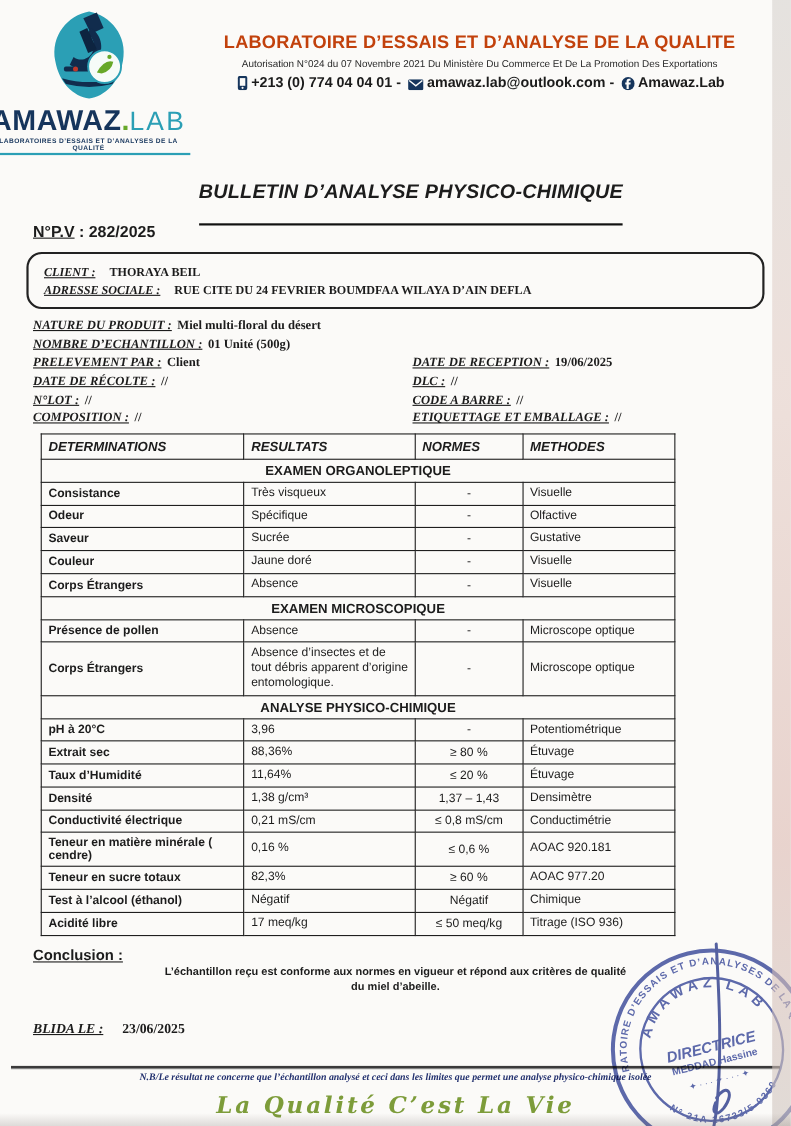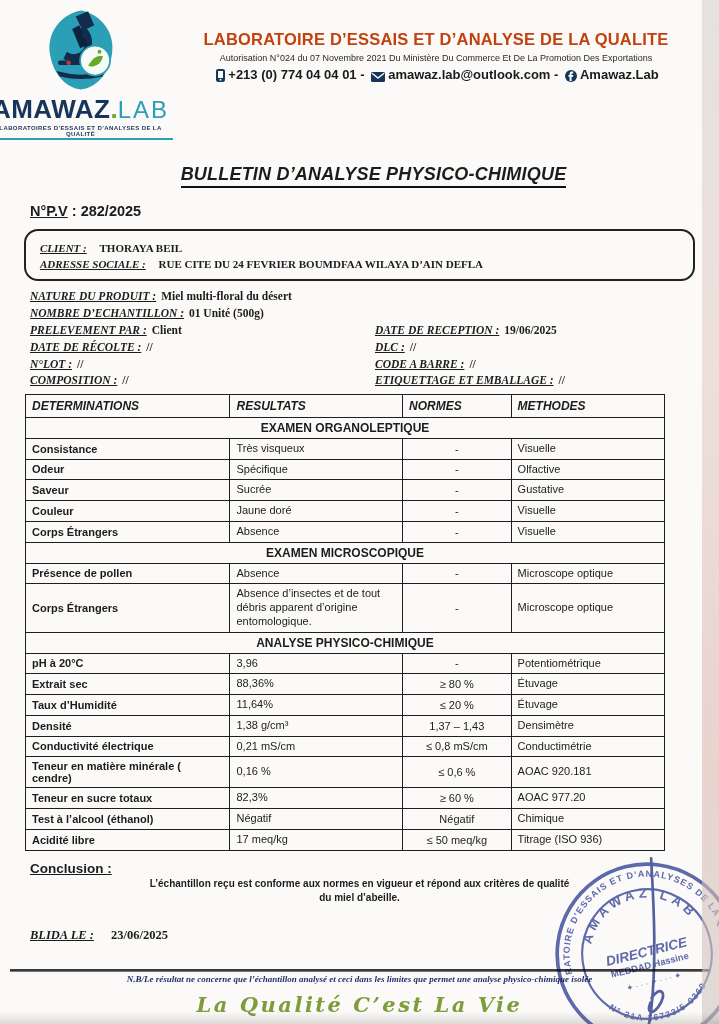--- a/index.html
+++ b/index.html
@@ -29,41 +29,41 @@
   .header-right { position:absolute; left:165px; right:12px; top:30px; text-align:center; }
   .lab-title { font-size:16.5px; font-weight:bold; color:#c2410c; letter-spacing:.2px; }
   .auth-line { font-size:9px; color:#2a2a2a; margin-top:4px; }
   .contact1 { margin-top:14px; font-size:10.5px; font-weight:bold; color:#1b1b1b; }
   .contact2 { margin-top:4px; font-size:13px; font-weight:bold; color:#1b1b1b; }
   .cicon { display:inline-block; vertical-align:-3px; margin:0 3px; }
 
   
   .doc-title { text-align:center; margin-top:16px; }
   .doc-title span { font-size:18px; font-weight:bold; font-style:italic;
-    border-bottom:2.5px solid #111; padding-bottom:2px; letter-spacing:.2px;margin-left:28px; }
+    border-bottom:2.5px solid #111; padding-bottom:19px; letter-spacing:.2px;margin-left:28px; }
   .pv-line { margin:18px 0 0 30px; font-size:14.5px; font-weight:bold; }
   .pv-label { text-decoration:underline; }
 
   
   .client-box { margin:10px 24px 0 24px; border:2.5px solid #222; border-radius:14px;
     padding:7px 14px 9px 14px; font-family:"Liberation Serif", serif; }
   .client-box .row { margin-top:4px; font-size:11px; }
   .box-label { font-weight:bold; font-style:italic; text-decoration:underline; }
   .box-value { font-weight:bold; padding-left:10px; }
 
   
   .sample-info { margin:8px 28px 0 30px; font-family:"Liberation Serif", serif; }
   .info-line { display:flex; margin-bottom:2.5px; font-size:11.5px; line-height:1.25; }
   .info-left { width:345px; flex:0 0 345px; }
   .info-right { flex:1; }
   .f-label { font-weight:bold; font-style:italic; text-decoration:underline; }
   .f-value { font-weight:bold; padding-left:5px; }
 
   
-  table.analysis { border-collapse:collapse; margin:6px auto 0 25px; width:640px;
+  table.analysis { border-collapse:collapse; margin:6px auto 0 37px; width:577px;
     font-size:11px; }
   table.analysis th, table.analysis td { border:1.8px solid #1f1f1f; padding:3px 6px; vertical-align:middle; }
   table.analysis th { text-align:left; font-style:italic; font-weight:bold; font-size:12px; padding:4px 6px; }
   .sec-row td { text-align:center; font-weight:bold; font-size:12px; padding:2px; }
   .c-det { font-weight:bold; }
   .c-norm { text-align:center; }
   td.c-res, td.c-meth { line-height:1.25; }
 
   
   .conclusion { margin:10px 30px 0 30px; }

